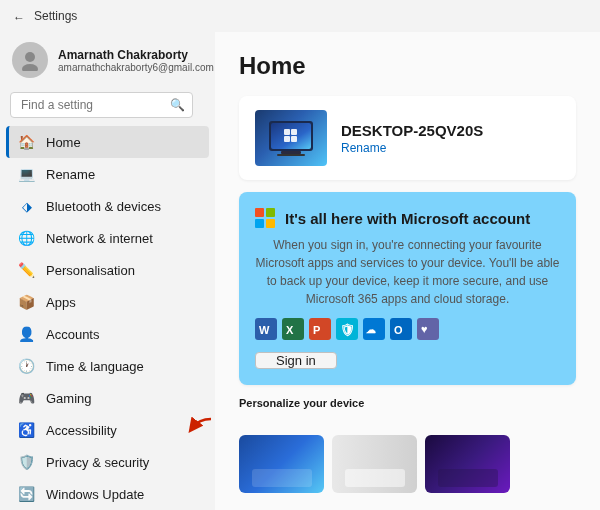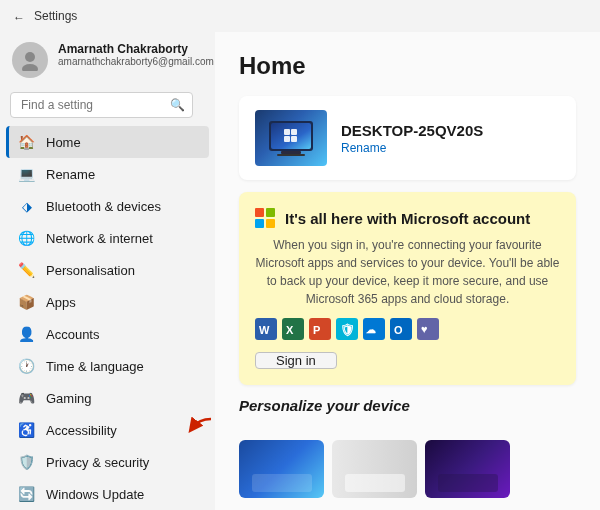--- a/index.html
+++ b/index.html
@@ -48,20 +48,21 @@
       width: 215px;
       background: #f3f3f3;
       display: flex;
       flex-direction: column;
       flex-shrink: 0;
       overflow-y: auto;
       padding-bottom: 8px;
     }
     .user-profile {
       display: flex;
+      align-items: center;
       gap: 10px;
       padding: 10px 12px 12px 12px;
     }
     .avatar {
       width: 36px;
       height: 36px;
       border-radius: 50%;
       background: #c0c0c0;
       display: flex;
       align-items: center;
@@ -181,21 +182,21 @@
       color: #555;
     }
     .device-rename {
       font-size: 12px;
       color: #0067c0;
       cursor: pointer;
       text-decoration: none;
     }
     
     .ms-card {
-      background: #fef9c3;
+      background: #7dd3fc;
       border-radius: 8px;
       padding: 16px;
       margin-bottom: 12px;
       box-shadow: 0 1px 3px rgba(0,0,0,0.06);
     }
     .ms-card-header {
       display: flex;
       align-items: center;
       gap: 10px;
       margin-bottom: 8px;
@@ -242,25 +243,24 @@
       border: 1px solid #c0c0c0;
       background: #f5f5f5;
       border-radius: 4px;
       padding: 0 20px;
       font-size: 13px;
       cursor: pointer;
       color: #1a1a1a;
     }
     
     .section-title {
-      font-size: 15px;
+      font-size: 11px;
       font-weight: 600;
       color: #1a1a1a;
       margin-bottom: 26px;
-      font-style: italic;
     }
     .wallpaper-row {
       display: flex;
       gap: 8px;
     }
     .wallpaper-thumb {
       width: 85px;
       height: 58px;
       border-radius: 6px;
       overflow: hidden;

